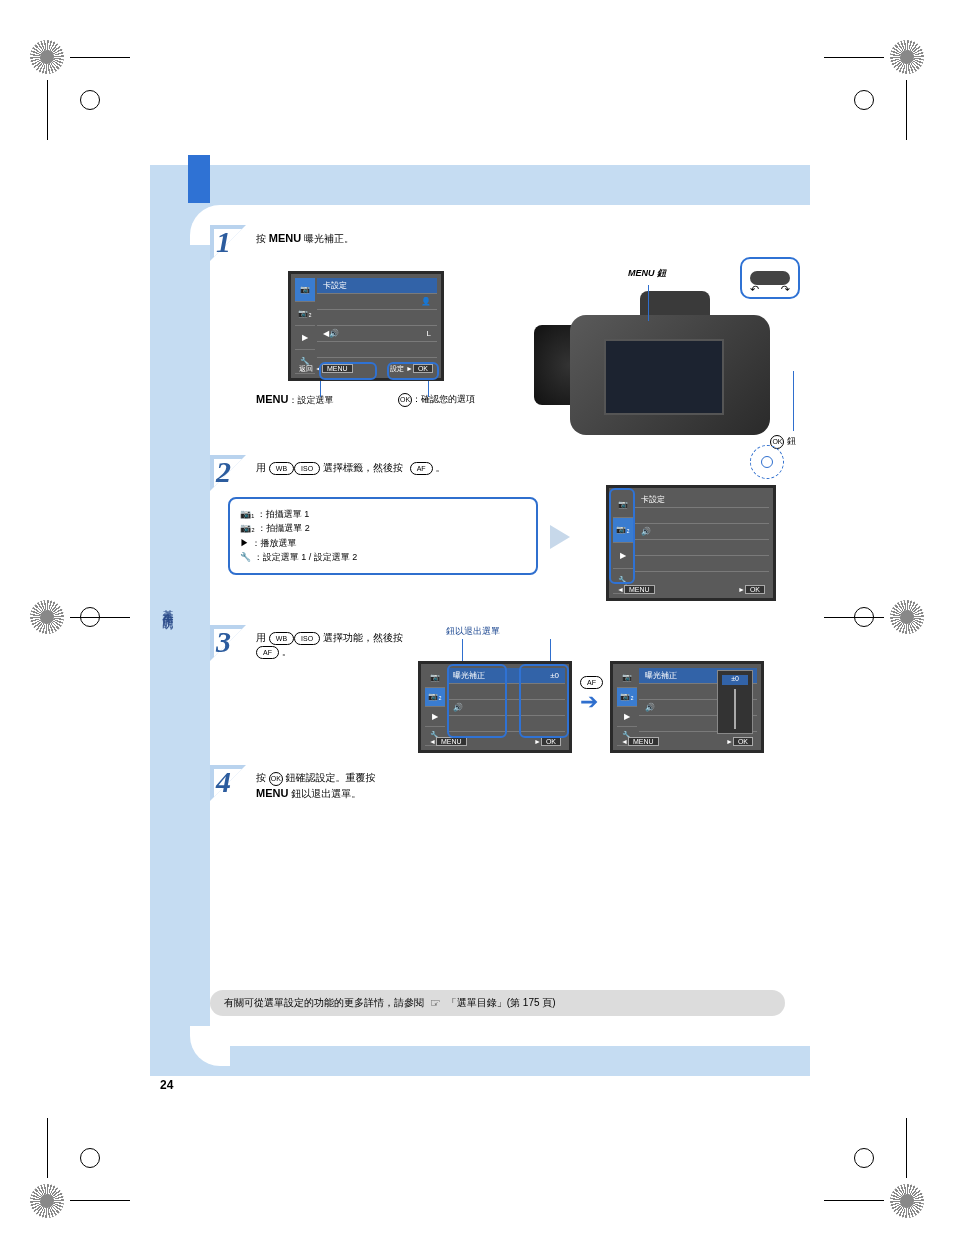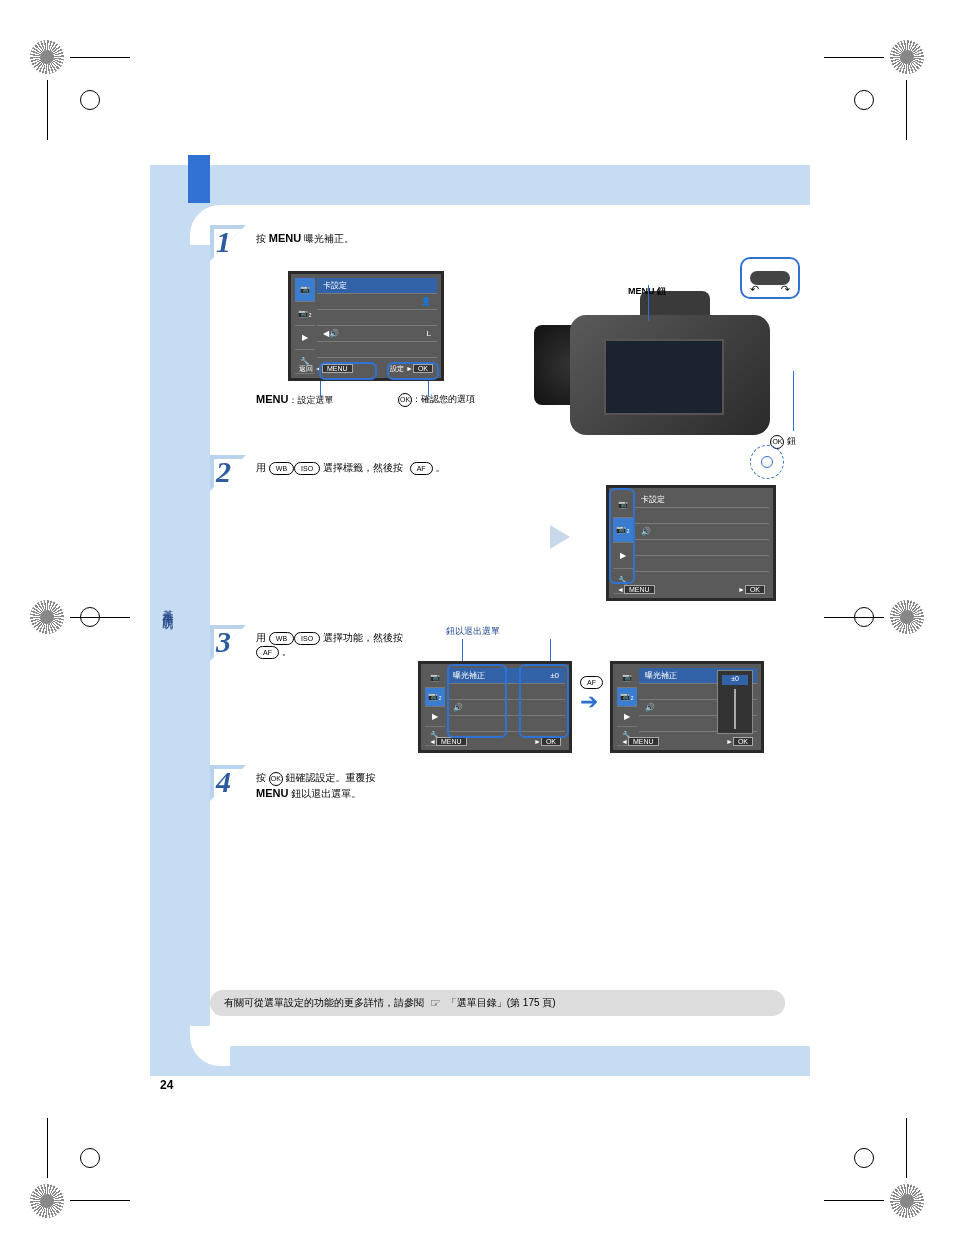--- a/index.html
+++ b/index.html
@@ -218,21 +218,21 @@
 
     <div class="camera-wrap">
       <div class="camera">
         <div class="cam-lens"></div>
         <div class="cam-prism"></div>
         <div class="cam-body"></div>
         <div class="cam-lcd"></div>
         <div class="callout dial-callout">
             <div class="dial"></div>
           </div>
-        <div class="small menulabel" style="position:absolute;left:98px;top:20px;"><span>MENU</span> 鈕</div>
+        <div class="small menulabel" style="position:absolute;left:98px;top:2px;font-style:italic;"><span>MENU</span> 鈕</div>
         <div class="leader" style="left:118px;top:20px;height:36px;"></div>
         <div style="position:absolute;right:-4px;top:106px;width:1px;height:60px;background:#2f6fce;"></div>
         <div class="small" style="position:absolute;right:-6px;top:170px;"><span class="ok-icon">OK</span> <span>鈕</span></div>
 
         <div style="position:absolute;right:6px;bottom:-14px;width:34px;height:34px;border:1px dashed #2f6fce;border-radius:50%;">
           <div style="position:absolute;inset:10px;border:1px solid #2f6fce;border-radius:50%;"></div>
         </div>
       </div>
     </div>
   </div>
@@ -243,20 +243,26 @@
         <div class="tri-w"></div>
       <div class="num">2</div>
       <div class="steptxt">
         <span>用</span>
         <span class="btn-icon">WB</span><span class="btn-icon">ISO</span>
         <span>選擇標籤，然後按</span>
         <span class="btn-icon" style="margin-left:4px;">AF</span>
         <span>。</span>
       </div>
     </div>
+    <div class="tabbox" style="left:18px;top:42px;width:310px;">
+      <div>📷₁ <span>：拍攝選單 1</span></div>
+      <div>📷₂ <span>：拍攝選單 2</span></div>
+      <div>▶ <span>：播放選單</span></div>
+      <div>🔧 <span>：設定選單 1 / 設定選單 2</span></div>
+    </div>
     <div class="grey-tri" style="left:340px;top:70px;"></div>
     <div class="lcd" style="position:absolute;right:34px;top:30px;width:170px;height:116px;">
       <div class="lcd-tabs">
         <div>📷</div>
         <div class="sel">📷₂</div>
         <div>▶</div>
         <div>🔧</div>
       </div>
       <div class="lcd-main">
         <div class="lcd-row">

